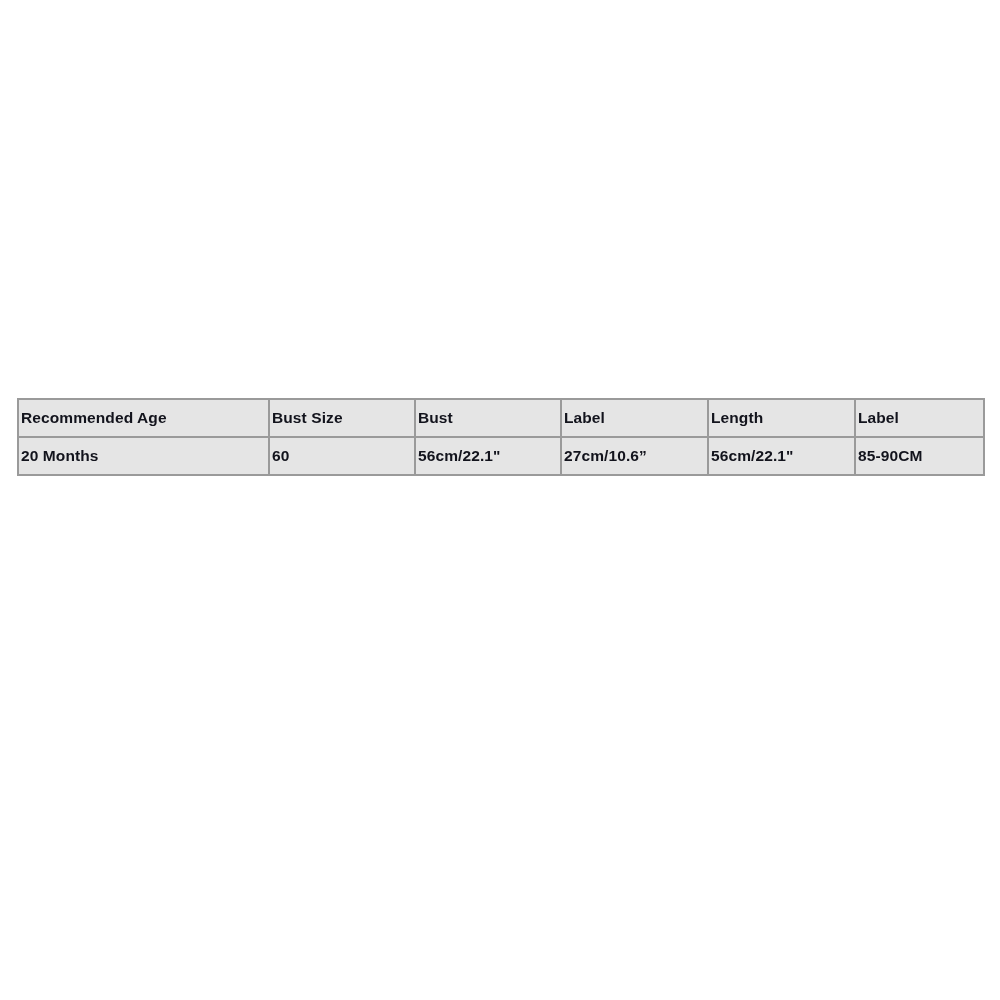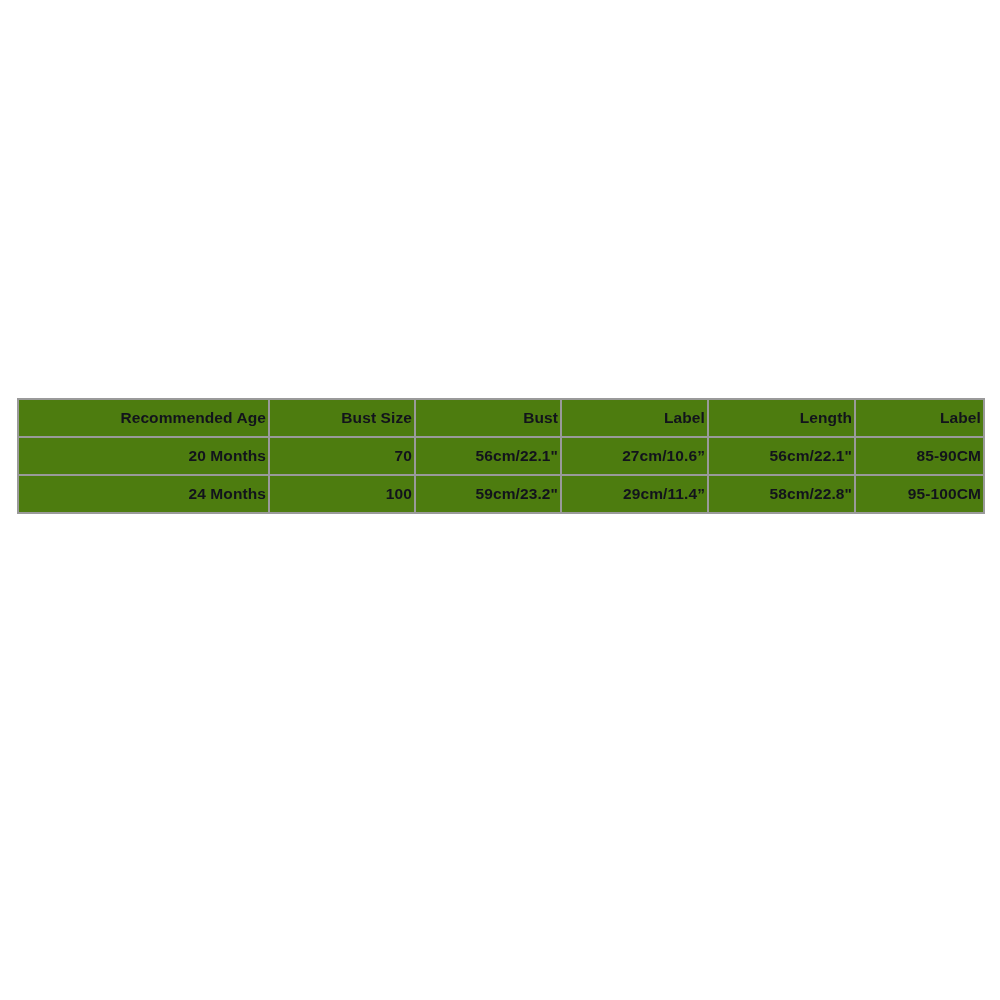--- a/index.html
+++ b/index.html
@@ -23,28 +23,28 @@
     width: 966px;
     border-collapse: collapse;
     table-layout: fixed;
   }
 
   #size-chart-table td,
   #size-chart-table th {
     border: 2px solid #9a9a9a;
     height: 36px;
     padding: 0 2px;
-    text-align: right;
+    text-align: left;
     vertical-align: middle;
     font-weight: bold;
     font-size: 15.5px;
     color: #12131c;
     letter-spacing: 0.1px;
     white-space: nowrap;
-    background: #4d7c0f;
+    background: #e5e5e5;
   }
 
   #size-chart-table thead th {
     font-size: 15.5px;
   }
 
   
   col.c-age    { width: 251px; }
   col.c-label  { width: 146px; }
   col.c-bust   { width: 146px; }
@@ -70,28 +70,20 @@
       <th>Bust Size</th>
       <th>Bust</th>
       <th>Label</th>
       <th>Length</th>
       <th>Label</th>
     </tr>
   </thead>
   <tbody>
     <tr>
       <td>20 Months</td>
-      <td>70</td>
+      <td>60</td>
       <td>56cm/22.1"</td>
       <td>27cm/10.6”</td>
       <td>56cm/22.1"</td>
       <td>85-90CM</td>
     </tr>
-    <tr>
-      <td>24 Months</td>
-      <td>100</td>
-      <td>59cm/23.2"</td>
-      <td>29cm/11.4”</td>
-      <td>58cm/22.8"</td>
-      <td>95-100CM</td>
-    </tr>
   </tbody>
 </table>
 
 </body></html>

